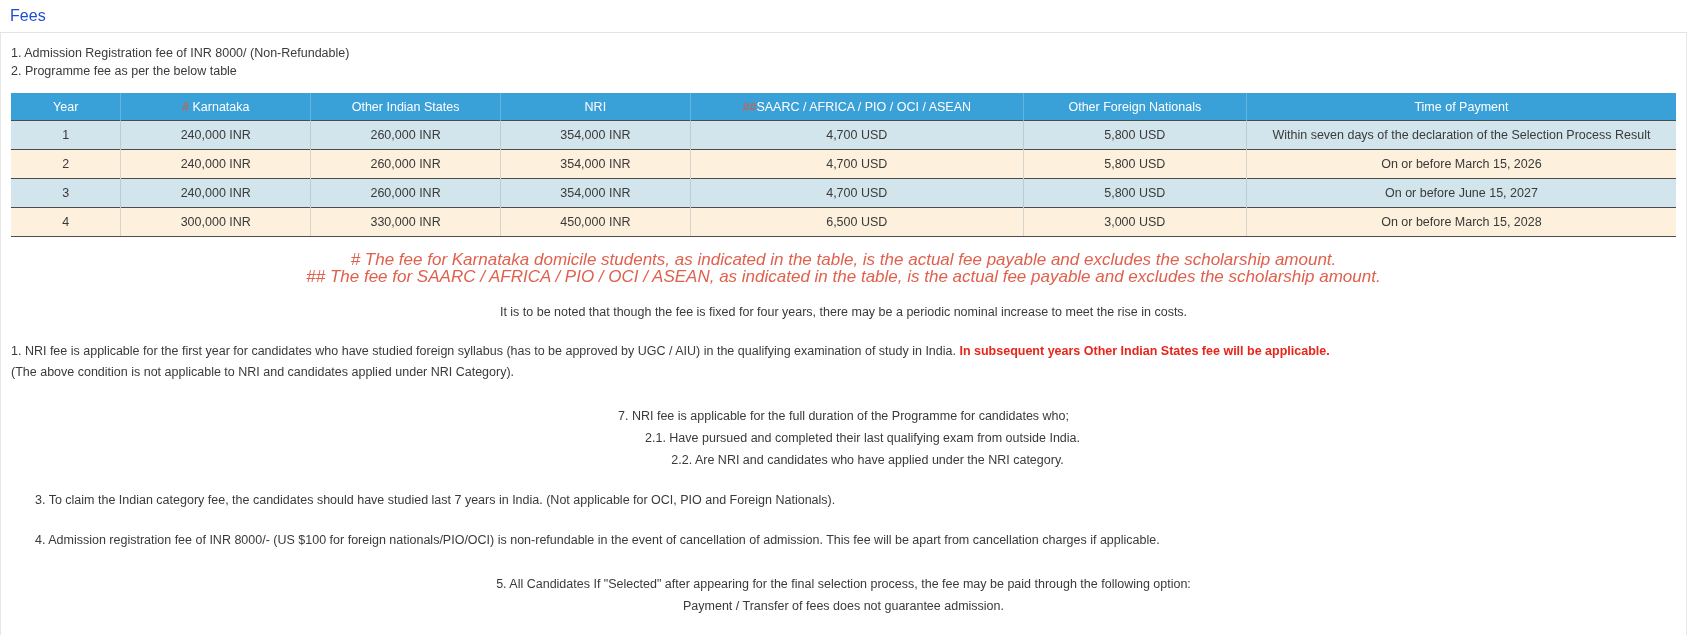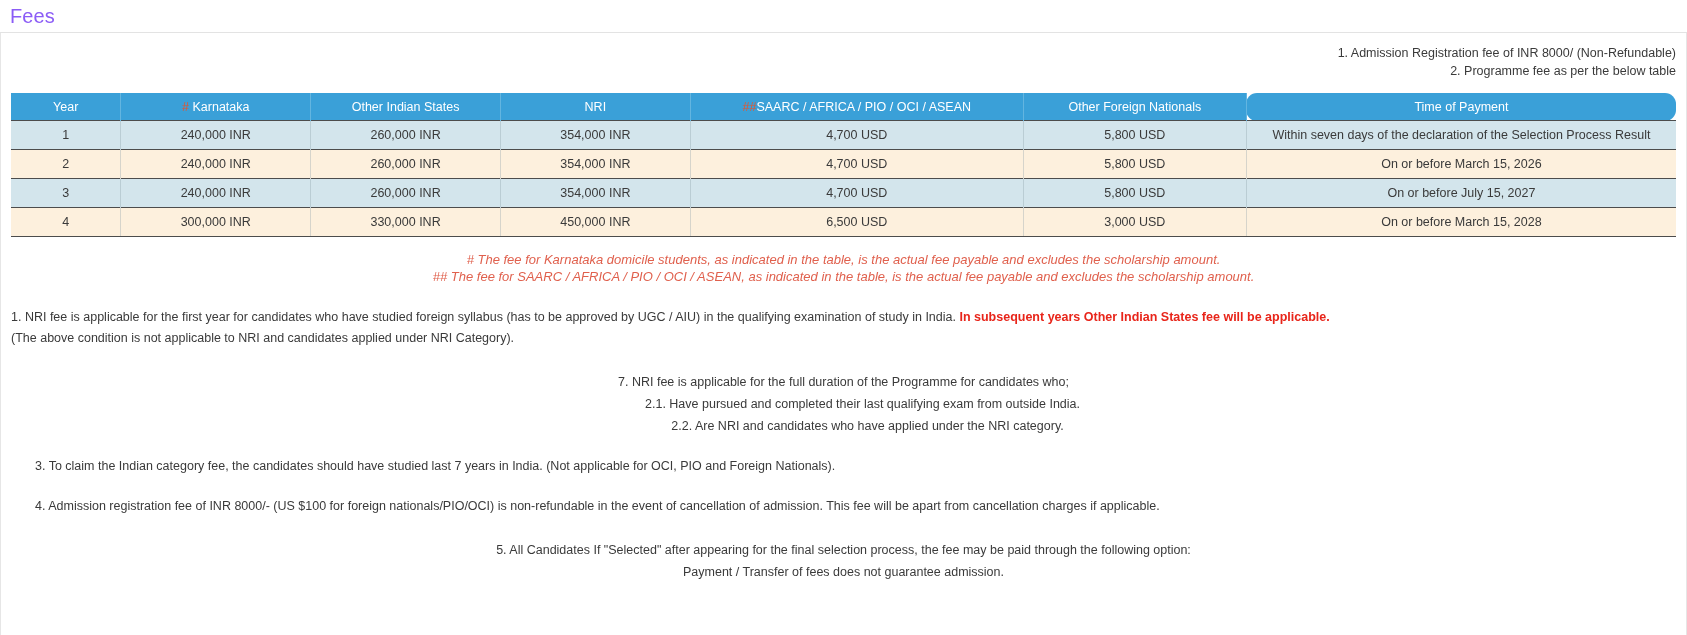--- a/index.html
+++ b/index.html
@@ -25,37 +25,37 @@
   .header-bar {
     height: 33px;
     border-bottom: 1px solid #e3e3e3;
     box-sizing: border-box;
     padding-left: 10px;
     display: flex;
     align-items: center;
     background: #ffffff;
   }
   .header-title {
-    font-size: 20px;
-    color: #8b5cf6;
+    font-size: 16px;
+    color: #1d4ed8;
     font-weight: 400;
     letter-spacing: .1px;
   }
   
   .content {
     padding: 0 10px 0 10px;
     box-sizing: border-box;
     border-left: 1px solid #e6e6e6;
     border-right: 1px solid #e6e6e6;
     height: 602px;
     position: relative;
   }
   .intro {
     padding-top: 11px;
-    text-align: right;
+    text-align: left;
   }
   .intro-line {
     font-size: 12.5px;
     line-height: 18px;
     color: #3a3a3a;
   }
   
   table.fees {
     width: 100%;
     border-collapse: collapse;
@@ -67,21 +67,21 @@
     color: #ffffff;
     font-weight: 400;
     font-size: 12.5px;
     height: 27px;
     text-align: center;
     border-right: 1px solid #63b5e0;
     border-left: 1px solid #2e93cb;
     padding: 0 4px;
   }
   table.fees th:first-child { border-left: none; }
-  table.fees th:last-child  { border-right: none; border-radius: 11px; }
+  table.fees th:last-child  { border-right: none; }
   table.fees td {
     text-align: center;
     font-size: 12.5px;
     height: 28px;
     color: #3a3a3a;
     border-top: 1px solid #4c4c4c;
     border-right: 1px solid rgba(140,160,170,.35);
     padding: 0 5px;
   }
   table.fees td:last-child { border-right: none; }
@@ -97,21 +97,21 @@
   .col-top    { width: 25.8%; }
   .hash { color: #e8542a; }
   
   .footnotes {
     text-align: center;
     margin-top: 14px;
   }
   .footnote {
     color: #e0604d;
     font-style: italic;
-    font-size: 13px;
+    font-size: 17px;
     line-height: 17px;
   }
   .note-center {
     text-align: center;
     font-size: 12.5px;
     color: #3a3a3a;
     margin-top: 20px;
   }
   .para {
     font-size: 12.5px;
@@ -187,39 +187,40 @@
           <td>5,800 USD</td>
           <td>On or before March 15, 2026</td>
         </tr>
         <tr>
           <td>3</td>
           <td>240,000 INR</td>
           <td>260,000 INR</td>
           <td>354,000 INR</td>
           <td>4,700 USD</td>
           <td>5,800 USD</td>
-          <td>On or before July 15, 2027</td>
+          <td>On or before June 15, 2027</td>
         </tr>
         <tr>
           <td>4</td>
           <td>300,000 INR</td>
           <td>330,000 INR</td>
           <td>450,000 INR</td>
           <td>6,500 USD</td>
           <td>3,000 USD</td>
           <td>On or before March 15, 2028</td>
         </tr>
       </tbody>
     </table>
 
     <div class="footnotes">
       <div class="footnote"># The fee for Karnataka domicile students, as indicated in the table, is the actual fee payable and excludes the scholarship amount.</div>
       <div class="footnote">## The fee for SAARC / AFRICA / PIO / OCI / ASEAN, as indicated in the table, is the actual fee payable and excludes the scholarship amount.</div>
     </div>
 
+    <div class="note-center">It is to be noted that though the fee is fixed for four years, there may be a periodic nominal increase to meet the rise in costs.</div>
 
     <div class="para para-left"><span>1. NRI fee is applicable for the first year for candidates who have studied foreign syllabus (has to be approved by UGC / AIU) in the qualifying examination of study in India. </span><span class="redbold">In subsequent years Other Indian States fee will be applicable.</span></div>
     <div class="para para-left2">(The above condition is not applicable to NRI and candidates applied under NRI Category).</div>
 
     <div class="para para-c mt-big">7. NRI fee is applicable for the full duration of the Programme for candidates who;</div>
     <div class="para para-c mt-sm indent-1">2.1. Have pursued and completed their last qualifying exam from outside India.</div>
     <div class="para para-c mt-sm indent-2">2.2. Are NRI and candidates who have applied under the NRI category.</div>
 
     <div class="para para-left mt-mid">3. To claim the Indian category fee, the candidates should have studied last 7 years in India. (Not applicable for OCI, PIO and Foreign Nationals).</div>
     <div class="para para-left mt-mid">4. Admission registration fee of INR 8000/- (US $100 for foreign nationals/PIO/OCI) is non-refundable in the event of cancellation of admission. This fee will be apart from cancellation charges if applicable.</div>

